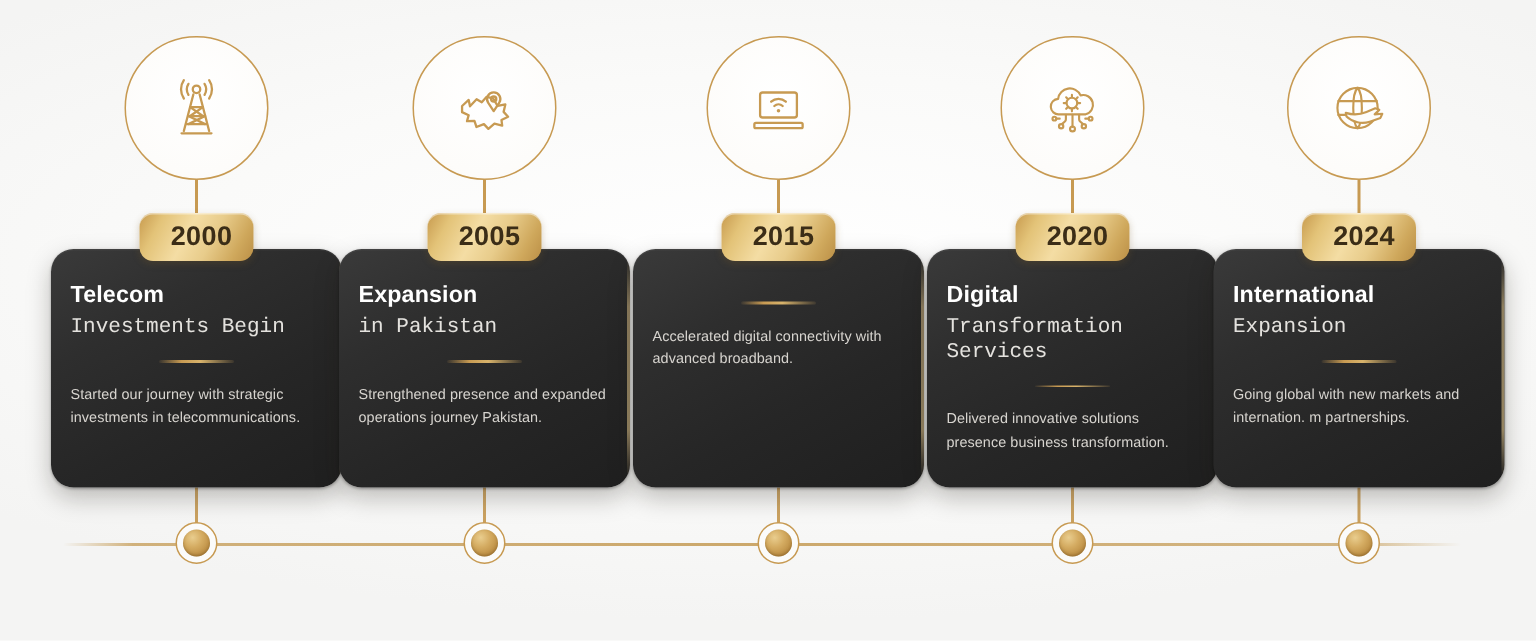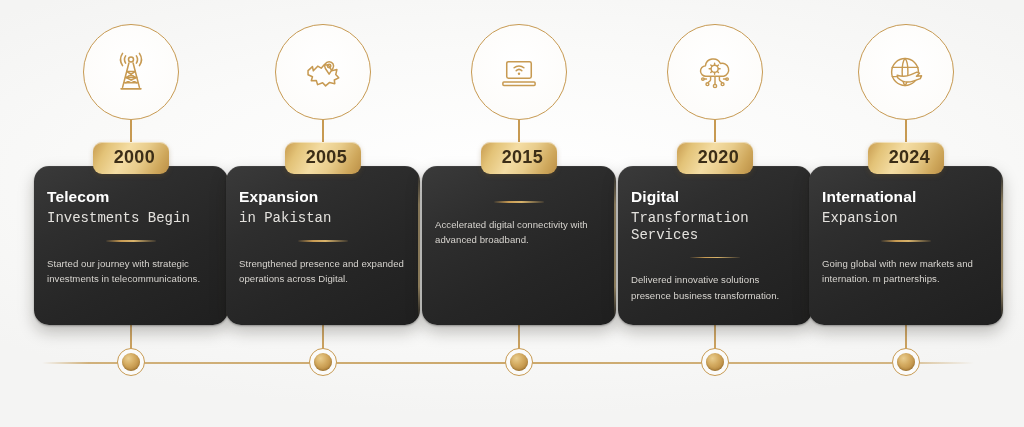--- a/index.html
+++ b/index.html
@@ -262,21 +262,21 @@
         <path d="M30.4 13.2a4.6 4.6 0 0 1 3.9 7.1l-3.9 5.9-3.9-5.9a4.6 4.6 0 0 1 3.9-7.1z"></path>
         <circle cx="30.4" cy="17.8" r="1.8"></circle>
       </svg>
     </div>
     <div class="stem-top"></div>
     <div class="year-badge">2005</div>
     <div class="card">
       <div class="card-title">Expansion</div>
       <div class="card-subtitle">in Pakistan</div>
       <div class="card-divider"></div>
-      <div class="card-desc">Strengthened presence and expanded operations across Digital.</div>
+      <div class="card-desc">Strengthened presence and expanded operations journey Pakistan.</div>
     </div>
     <div class="stem-bottom"></div>
     <div class="marker">
       <div class="marker-core"></div>
     </div>
   </div>
 
   <div class="node" style="left:431px;">
     <div class="icon-ring">
       <svg width="46" height="46" viewBox="0 0 48 48" fill="none" stroke="#c79a52" stroke-width="1.6" stroke-linecap="round" stroke-linejoin="round">

